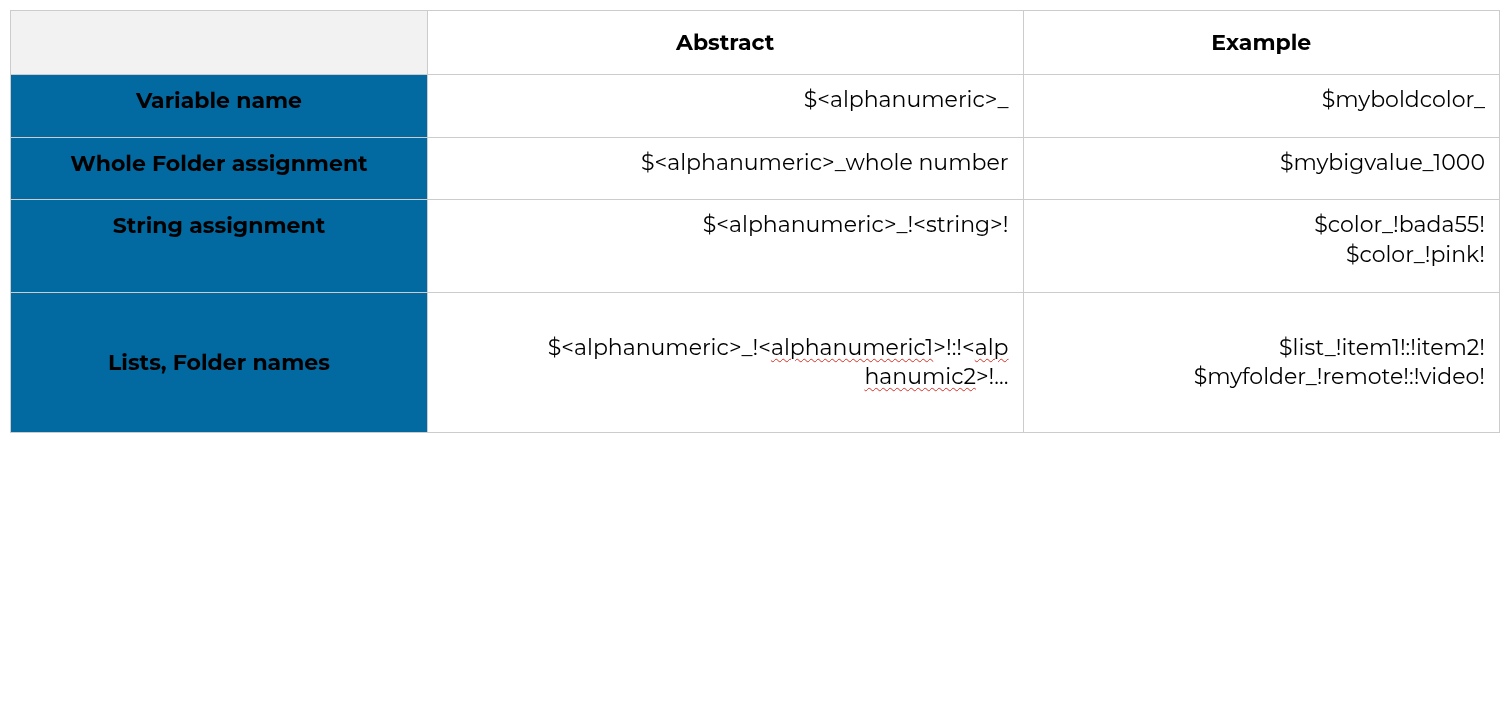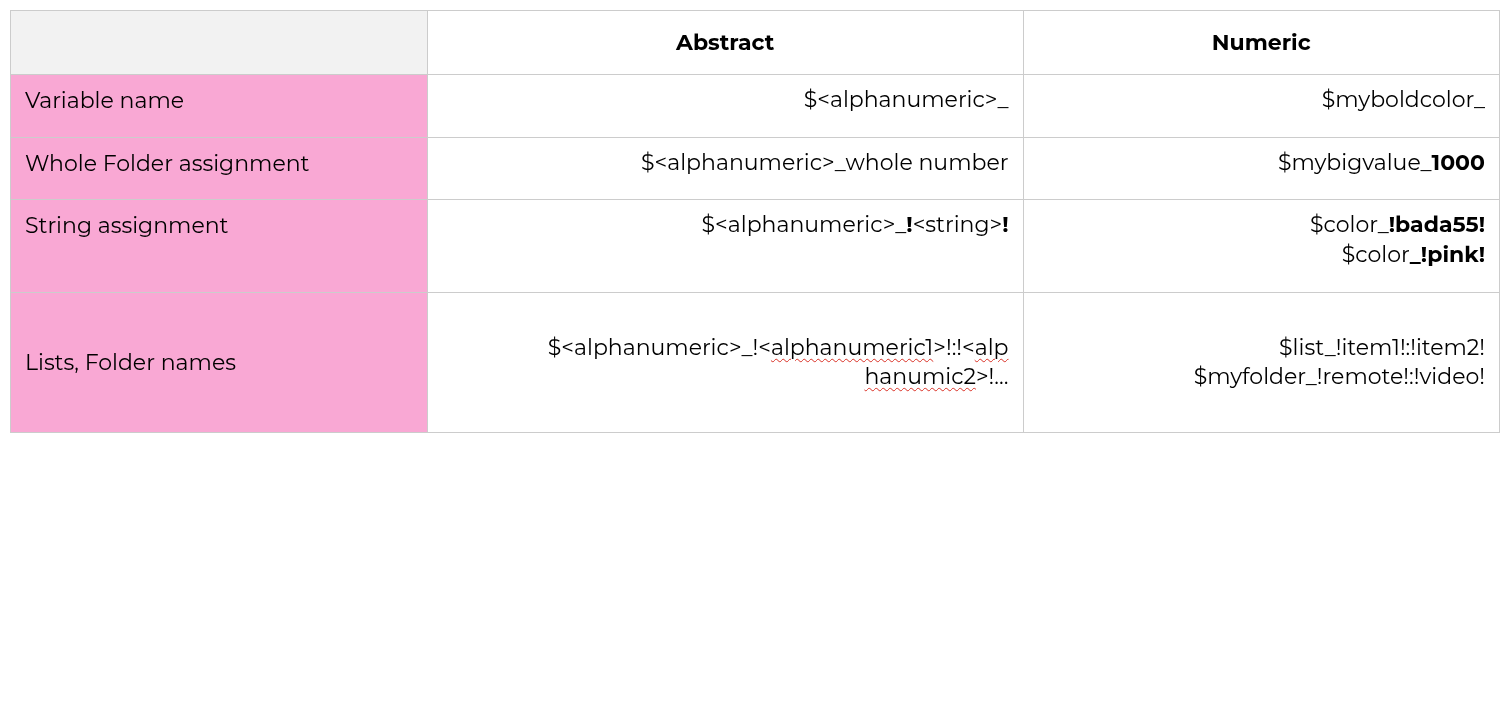--- a/index.html
+++ b/index.html
@@ -24,36 +24,36 @@
       word-wrap: break-word;
       overflow-wrap: break-word;
     }
     th.col-header {
       background: #ffffff;
       text-align: center;
       font-weight: 700;
       padding: 18px 14px;
     }
     th.row-header {
-      background: #f9a8d4;
-      font-weight: 400;
-      text-align: left;
+      background: #0369a1;
+      font-weight: 700;
+      text-align: center;
     }
     th.corner {
       background: #f2f2f2;
     }
     col.c0 { width: 28%; }
     col.c1 { width: 40%; }
     col.c2 { width: 32%; }
     td.abstract-cell, td.example-cell {
       background: #ffffff;
       line-height: 1.35;
       padding: 10px 14px 22px 14px;
     }
-    .b { font-weight: 700; }
+    .b { font-weight: 400; }
     .seg { white-space: normal; }
     .squiggle {
       text-decoration: underline wavy #d93025;
       text-decoration-thickness: 1px;
       text-underline-offset: 3px;
     }
     .row-lists th.row-header,
     .row-lists td.abstract-cell,
     .row-lists td.example-cell {
       padding-top: 40px;
@@ -67,21 +67,21 @@
 <table>
   <colgroup>
     <col class="c0">
       <col class="c1">
       <col class="c2">
   </colgroup>
   <thead>
     <tr>
       <th class="corner"></th>
       <th class="col-header">Abstract</th>
-      <th class="col-header">Numeric</th>
+      <th class="col-header">Example</th>
     </tr>
   </thead>
   <tbody>
     <tr>
       <th class="row-header"> Variable name</th>
       <td class="abstract-cell">$&lt;alphanumeric&gt;_</td>
       <td class="example-cell">$myboldcolor_</td>
     </tr>
 
     <tr>

